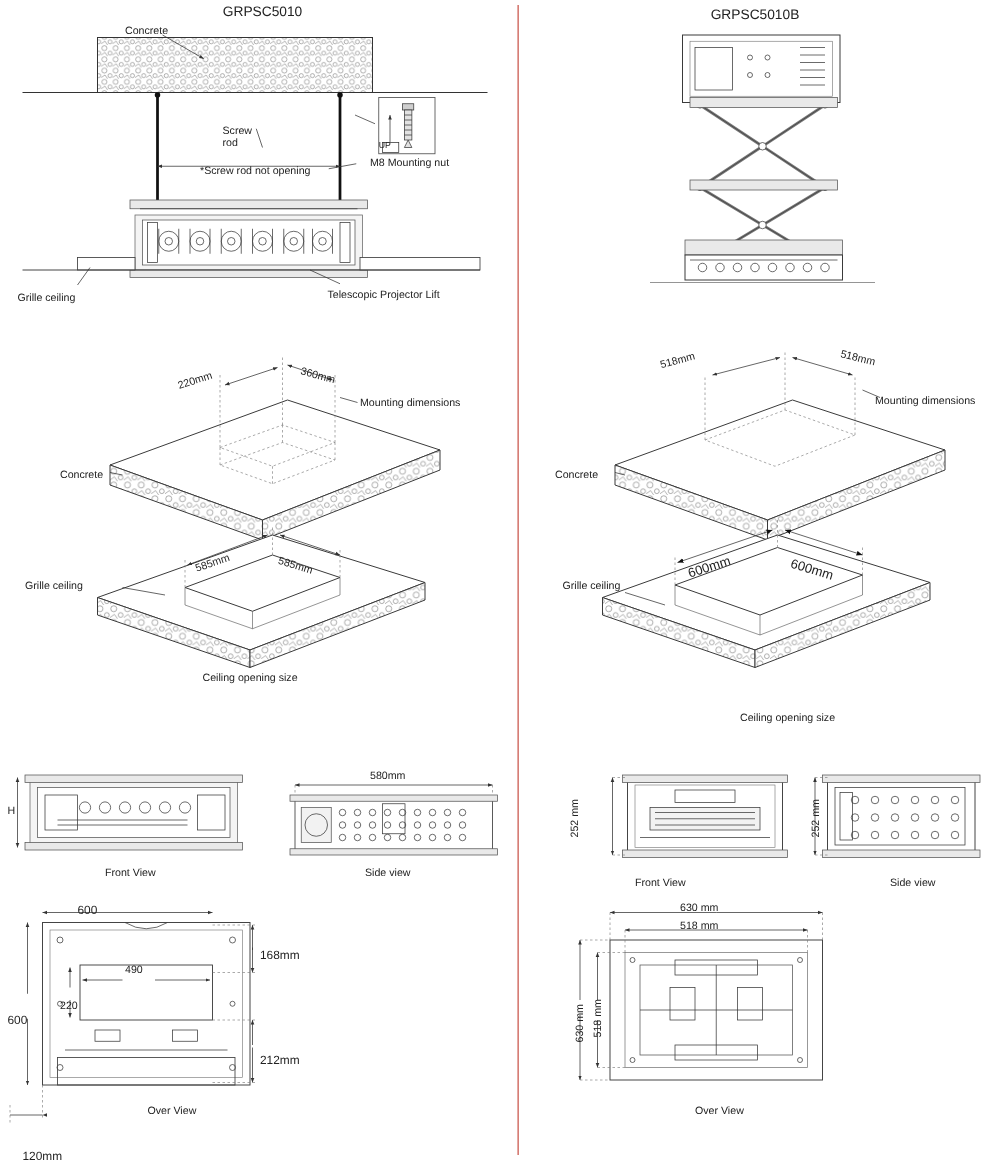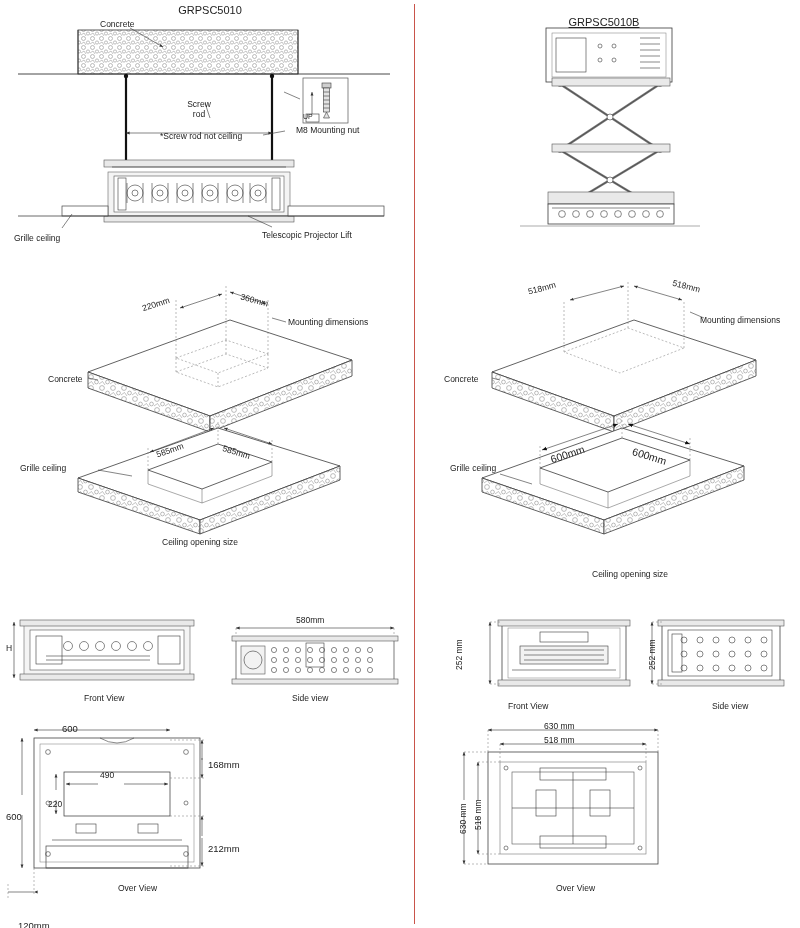--- a/index.html
+++ b/index.html
@@ -37,21 +37,21 @@
     text-align: center;
     white-space: nowrap;
   }
   .lbl {
     position: absolute;
     font-size: 8.5px;
     color: #222;
     white-space: nowrap;
     line-height: 1.15;
   }
-  .lbl.c { text-align: center; }
+  .lbl.c { text-align: left; }
   .lbl.big { font-size: 10.5px; }
   .lbl.mid { font-size: 9.5px; text-align: right; }
   svg.layer {
     position: absolute;
     left: 0; top: 0;
     width: 800px;
     height: 928px;
     pointer-events: none;
   }
   .hatch-fill { fill: url(#concreteHatch); stroke: #333; stroke-width: 0.8; }
@@ -421,26 +421,26 @@
       <path class="dim" d="M464 812 L464 864" marker-end="url(#arrS)"></path>
       <path class="dim" d="M478 762 L478 800" marker-start="url(#arrE)"></path>
       <path class="dim" d="M478 816 L478 854" marker-end="url(#arrS)"></path>
       <path class="dashfine" d="M464 752 L488 752 M464 864 L488 864 M478 762 L500 762 M478 854 L500 854"></path>
     </g>
   </svg>
 
   <div class="divider"></div>
 
   <div class="col-title" style="left:130px; top:4px; width:160px;">GRPSC5010</div>
-  <div class="col-title" style="left:524px; top:16px; width:160px;text-decoration:underline;">GRPSC5010B</div>
+  <div class="col-title" style="left:524px; top:6px; width:160px;">GRPSC5010B</div>
 
   <div class="lbl" style="left:100px; top:20px;">Concrete</div>
   <div class="lbl c" style="left:178px; top:100px; width:42px; white-space:pre-line;">Screw
 rod</div>
-  <div class="lbl" style="left:160px; top:132px;">*Screw rod not ceiling</div>
+  <div class="lbl" style="left:160px; top:132px;">*Screw rod not opening</div>
   <div class="lbl" style="left:296px; top:126px;">M8  Mounting nut</div>
   <div class="lbl" style="left:303px; top:113px; font-size:7px;">UP</div>
   <div class="lbl" style="left:14px; top:234px;">Grille ceiling</div>
   <div class="lbl" style="left:250px; top:231px;margin-left:12px;">Telescopic Projector Lift</div>
 
   <div class="lbl" style="left:142px; top:300px; transform:rotate(-18deg);">220mm</div>
   <div class="lbl" style="left:240px; top:296px; transform:rotate(15deg);">360mm</div>
   <div class="lbl" style="left:288px; top:318px;">Mounting dimensions</div>
   <div class="lbl" style="left:48px; top:375px;">Concrete</div>
 

